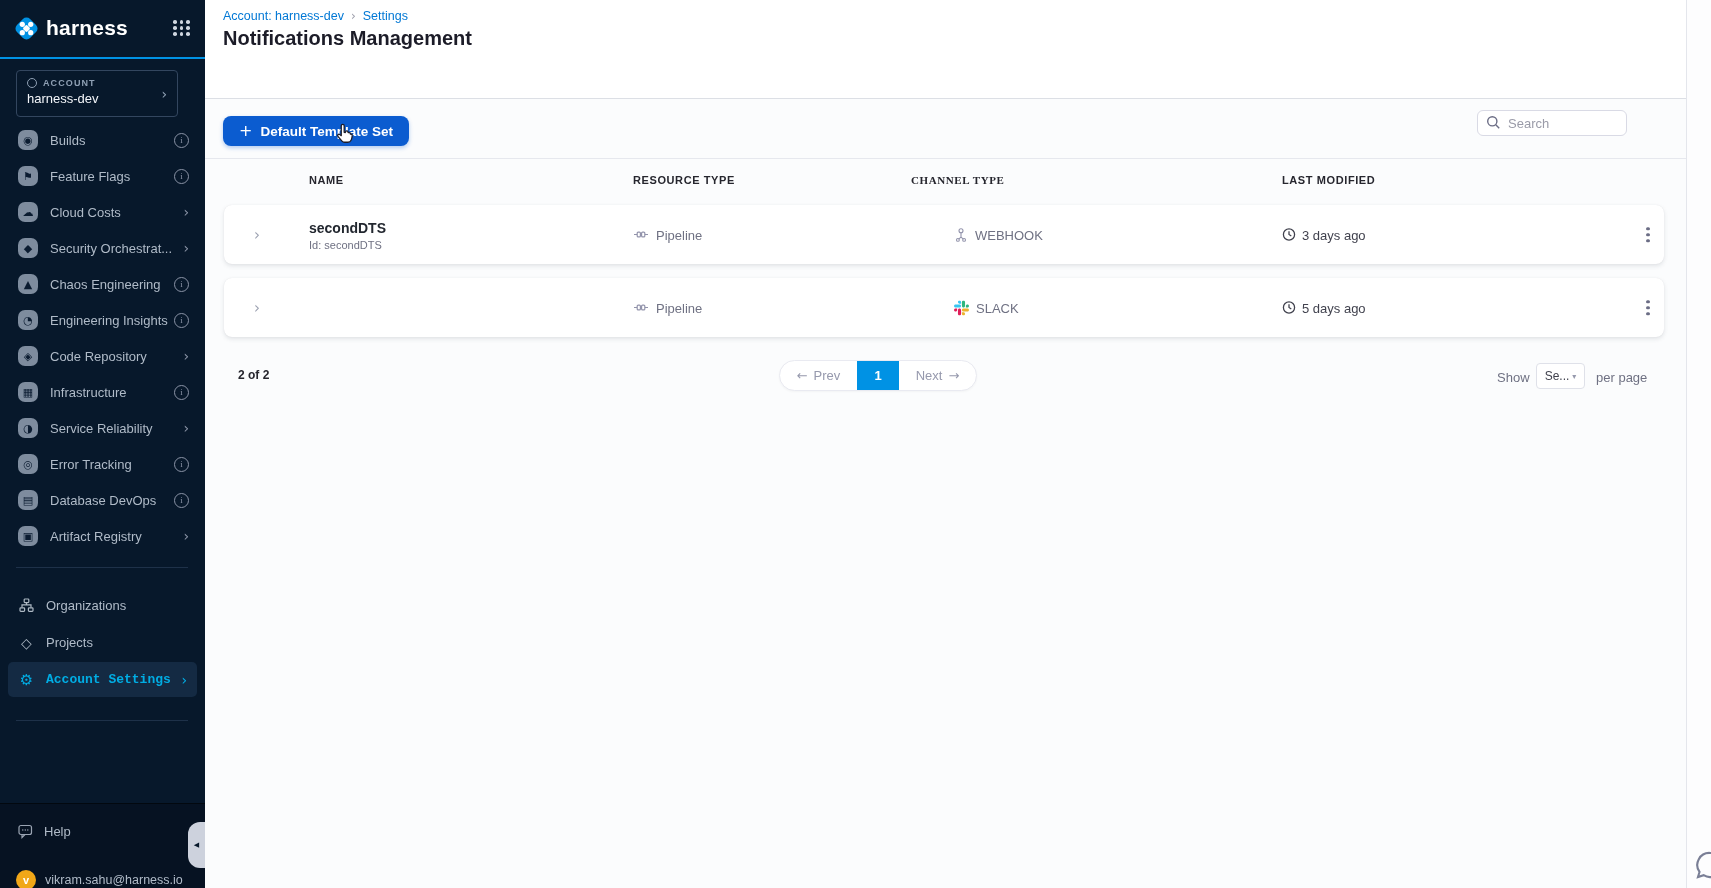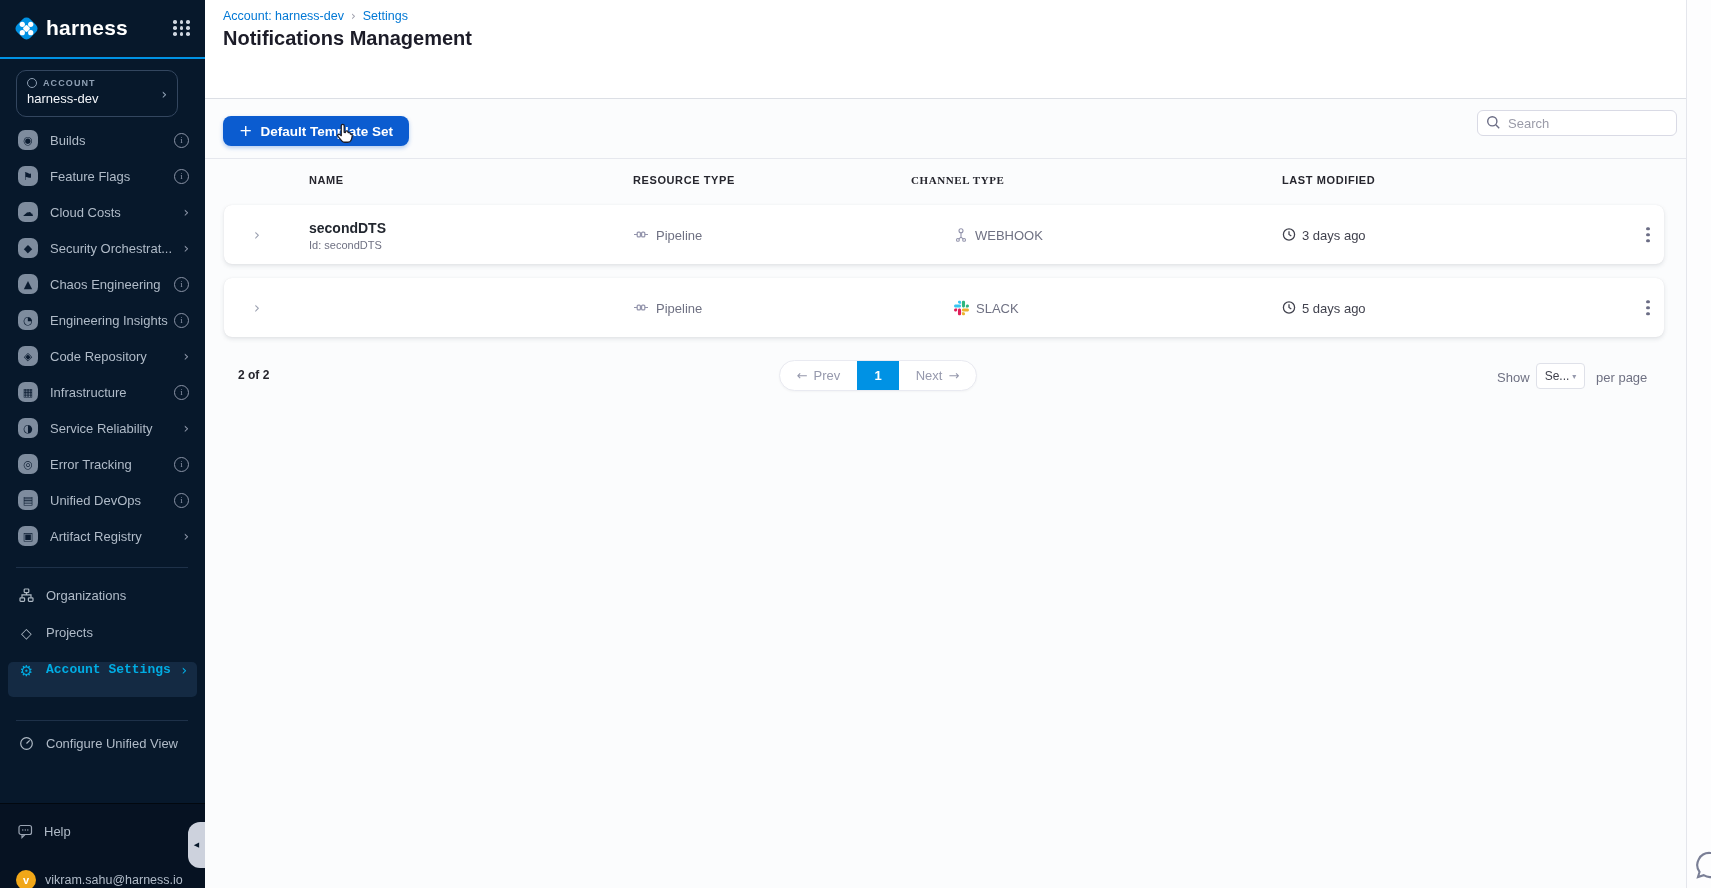--- a/index.html
+++ b/index.html
@@ -8,39 +8,39 @@
   .ic{font-family:"DejaVu Sans",sans-serif;}
 
   
   .sidebar{position:absolute;left:0;top:0;width:205px;height:888px;background:#07182b;z-index:5;}
   .logo-row{position:absolute;top:12px;left:13px;right:15px;height:32px;display:flex;align-items:center;}
   .brand-name{color:#fff;font-size:21px;font-weight:700;margin-left:6px;letter-spacing:.2px;}
   .grid-icon{margin-left:auto;display:grid;grid-template-columns:repeat(3,4px);grid-gap:2.5px;}
   .grid-icon i{width:3.5px;height:3.5px;border-radius:50%;background:#cfd6df;}
   .blue-rule{position:absolute;top:57px;left:0;width:100%;height:2px;background:#0092e4;}
   .account-box{position:absolute;top:70px;left:16px;width:162px;height:47px;border:1px solid #33465f;
-               border-radius:10px;box-sizing:border-box;padding:7px 10px 0 10px;}
+               border-radius:4px;box-sizing:border-box;padding:7px 10px 0 10px;}
   .account-line{display:flex;align-items:center;}
   .ring{width:8px;height:8px;border:1.5px solid #8fa0b4;border-radius:50%;margin-right:6px;}
   .account-label{font-size:9px;color:#8fa0b4;letter-spacing:1.1px;font-weight:700;}
   .account-name{color:#f4f6fa;font-size:13px;margin-top:3px;}
   .account-chev{position:absolute;right:10px;top:50%;transform:translateY(-50%);color:#8fa0b4;font-size:14px;}
 
   .nav{position:absolute;top:122px;left:0;width:100%;}
   .nav-item{height:36px;display:flex;align-items:center;padding:0 16px 0 18px;cursor:pointer;}
   .nav-ic{width:20px;height:20px;border-radius:7px;background:#7e8c9e;color:#0b1c31;display:flex;
           align-items:center;justify-content:center;font-size:11px;margin-right:12px;flex:0 0 auto;}
   .nav-lbl{color:#b0bbc8;font-size:13px;flex:1;white-space:nowrap;overflow:hidden;}
   .info-dot{width:13px;height:13px;border:1px solid #8a93a6;border-radius:50%;color:#8a93a6;
             font-size:9px;line-height:13px;text-align:center;font-family:"Liberation Serif",serif;flex:0 0 auto;}
   .chev{color:#8a93a6;font-size:14px;flex:0 0 auto;}
   .sb-divider{position:absolute;left:16px;width:172px;height:1px;background:#1e3149;}
 
   .secondary{position:absolute;top:588px;left:8px;width:189px;}
-  .sec-item{height:35px;display:flex;align-items:flex-start;padding:0 10px;border-radius:5px;margin-bottom:2px;cursor:pointer;}
+  .sec-item{height:35px;display:flex;align-items:center;padding:0 10px;border-radius:5px;margin-bottom:2px;cursor:pointer;}
   .sec-ic{width:17px;margin-right:11px;display:flex;align-items:center;justify-content:center;color:#aeb9c4;font-size:14px;}
   .sec-lbl{color:#b0bbc8;font-size:13px;flex:1;}
   .sec-item.active{background:#142a43;}
   .sec-item.active .sec-lbl{color:#00ade4;font-weight:600;font-family:Liberation Mono, monospace;}
   .sec-item.active .chev{color:#00ade4;}
   .configure{position:absolute;top:736px;left:8px;width:189px;}
 
   .bottom-zone{position:absolute;left:0;top:803px;bottom:0;width:100%;background:#061222;border-top:1px solid #02080f;}
   .help-row{position:absolute;top:20px;left:18px;display:flex;align-items:center;cursor:pointer;}
   .help-lbl{color:#b0bbc8;font-size:13px;margin-left:10px;text-align:right;}
@@ -68,21 +68,21 @@
   .content-bg{position:absolute;left:0;top:99px;width:1481px;bottom:0;background:#fbfcfd;}
   .toolbar-line{position:absolute;left:0;top:158px;width:1481px;height:1px;background:#e6e8ee;}
 
   .create-btn{position:absolute;left:18px;top:116px;height:30px;background:#0b5cd0;border-radius:8px;
               display:flex;align-items:center;padding:0 16px;color:#fff;cursor:pointer;
               box-shadow:0 2px 4px rgba(11,92,208,.3);}
   .plus{font-size:16px;font-weight:400;margin-right:8px;line-height:1;}
   .btn-lbl{font-size:13.5px;font-weight:600;}
   .cursor-hand{position:absolute;left:128px;top:122px;z-index:9;pointer-events:none;}
 
-  .search-wrap{position:absolute;left:1272px;top:110px;width:200px;height:26px;}
+  .search-wrap{position:absolute;left:1272px;top:110px;width:150px;height:26px;}
   .search-input{width:100%;height:100%;border:1px solid #d9dae5;border-radius:6px;background:#fff;
                 box-sizing:border-box;padding:0 8px 0 30px;font-size:13px;color:#41424e;outline:none;
                 font-family:"Liberation Sans",sans-serif;}
   .search-input::placeholder{color:#9a9ba8;}
   .search-ic{position:absolute;left:9px;top:5px;}
 
   .col-head{position:absolute;top:174px;font-size:11px;font-weight:700;letter-spacing:.6px;color:#26262e;}
 
   .row-card{position:absolute;left:19px;width:1440px;height:59px;background:#fff;border-radius:8px;
             box-shadow:0 2px 4px rgba(96,97,112,.16),0 0 1px rgba(40,41,61,.1);cursor:pointer;}
@@ -197,21 +197,21 @@
       <span class="nav-lbl">Service Reliability</span>
       <span class="chev ic">›</span>
     </div>
     <div class="nav-item">
       <span class="nav-ic ic">◎</span>
       <span class="nav-lbl">Error Tracking</span>
       <span class="info-dot">i</span>
     </div>
     <div class="nav-item">
       <span class="nav-ic ic">▤</span>
-      <span class="nav-lbl">Unified DevOps</span>
+      <span class="nav-lbl">Database DevOps</span>
       <span class="info-dot">i</span>
     </div>
     <div class="nav-item">
       <span class="nav-ic ic">▣</span>
       <span class="nav-lbl">Artifact Registry</span>
       <span class="chev ic">›</span>
     </div>
   </div>
 
   <div class="sb-divider" style="top:567px;"></div>
@@ -234,31 +234,20 @@
     </div>
     <div class="sec-item active">
       <span class="sec-ic ic" style="color:#00ade4;font-size:15px;">⚙</span>
       <span class="sec-lbl">Account Settings</span>
       <span class="chev ic">›</span>
     </div>
   </div>
 
   <div class="sb-divider" style="top:720px;"></div>
 
-  <div class="configure">
-    <div class="sec-item">
-      <span class="sec-ic">
-        <svg width="15" height="15" viewBox="0 0 15 15" fill="none" stroke="#aeb9c4" stroke-width="1.2">
-          <circle cx="7.5" cy="7.5" r="5.8"></circle>
-            <path d="M7.5 7.5l3.2-3.2"></path>
-        </svg>
-      </span>
-      <span class="sec-lbl">Configure Unified View</span>
-    </div>
-  </div>
 
   <div class="bottom-zone">
     <div class="help-row">
       <span style="display:flex;">
         <svg width="16" height="15" viewBox="0 0 16 15" fill="none" stroke="#9aa4b3" stroke-width="1.2">
           <rect x="1" y="1.5" width="12.5" height="9" rx="2"></rect>
             <path d="M4 10.5v3l3-3"></path>
           <circle cx="4.8" cy="6" r=".7" fill="#9aa4b3" stroke="none"></circle>
             <circle cx="7.3" cy="6" r=".7" fill="#9aa4b3" stroke="none"></circle>
             <circle cx="9.8" cy="6" r=".7" fill="#9aa4b3" stroke="none"></circle>

